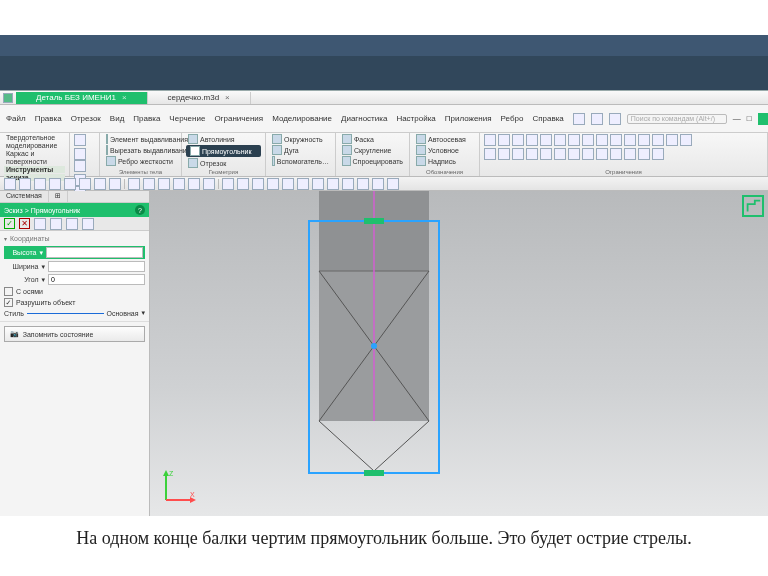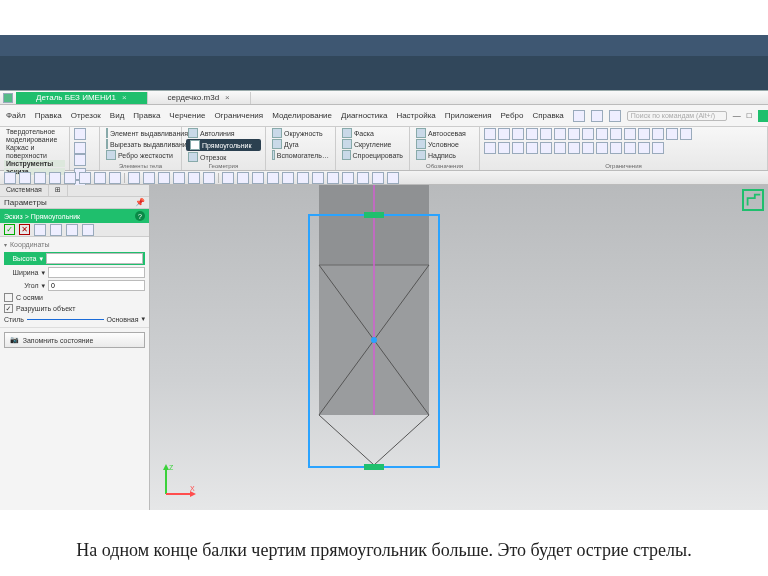--- a/index.html
+++ b/index.html
@@ -4,21 +4,21 @@
 <style>
   *{box-sizing:border-box;margin:0;padding:0;font-family:Arial,sans-serif}
   body{width:768px;height:576px;background:#fff;overflow:hidden;position:relative}
   .slide-header{height:56px;background:#31475b;border-bottom:1px solid #9aa}
   .slide-header::after{content:"";display:block;height:21px;background:#3e5772;margin-top:35px}
   .app{position:relative;height:410px;background:#e9e9e9;font-size:8px;color:#333}
   .tabbar{height:14px;background:linear-gradient(#fafafa,#e6e6e6);display:flex;align-items:center;border-bottom:1px solid #bbb}
   .tab{height:12px;padding:0 20px;display:flex;align-items:center;border-right:1px solid #ccc}
   .tab.active{background:#1fbf6d;color:#fff}
   .tab .x{margin-left:6px;opacity:.7}
-  .menubar{height:22px;background:#f5f5f5;display:flex;align-items:center;gap:9px;padding:0 6px;border-bottom:1px solid #ccc}
+  .menubar{height:28px;background:#f5f5f5;display:flex;align-items:center;gap:9px;padding:0 6px;border-bottom:1px solid #ccc}
   .menubar span{white-space:nowrap}
   .right-tools{margin-left:auto;display:flex;align-items:center;gap:6px}
   .search{width:100px;height:10px;border:1px solid #bbb;border-radius:2px;font-size:7px;padding:0 3px;color:#aaa;display:flex;align-items:center}
   .ribbon{height:44px;background:linear-gradient(#f7f7f7,#e8e8e8);border-bottom:1px solid #bbb;display:flex}
   .rgroup{border-right:1px solid #ccc;padding:1px 4px;display:flex;flex-direction:column;justify-content:space-between}
   .rgroup .label{font-size:6px;color:#666;text-align:center;margin-top:1px}
   .btncol{display:flex;flex-direction:column;gap:1px}
   .rbtn{display:flex;align-items:center;gap:2px;font-size:7px;padding:0 2px;white-space:nowrap}
   .rbtn .ic{width:10px;height:10px;background:#c9d9e8;border:1px solid #8aa;display:inline-block}
   .rbtn.active{background:#2b4050;color:#fff;border-radius:2px;padding:1px 4px}
@@ -43,21 +43,21 @@
   .field input{flex:1;height:11px;border:1px solid #bbb;font-size:7px;padding:0 2px}
   .chk{display:flex;align-items:center;gap:3px;font-size:7px;margin:2px 0}
   .chk .box{width:9px;height:9px;border:1px solid #888;display:flex;align-items:center;justify-content:center;font-size:7px}
   .stylebar{display:flex;align-items:center;gap:3px;margin:2px 0;font-size:7px}
   .styleline{flex:1;height:1px;background:#1a6bd8}
   .bigbtn{margin:4px;border:1px solid #aaa;background:linear-gradient(#fdfdfd,#eaeaea);padding:3px 5px;display:flex;align-items:center;gap:4px;font-size:7px}
   .viewport{flex:1;position:relative;background:linear-gradient(180deg,#b8babc 0%,#cfd1d3 60%,#e6e7e8 100%)}
   .badge{position:absolute;top:4px;right:4px;width:22px;height:22px;border:2px solid #1fbf6d}
   .corner-icon{width:100%;height:100%;display:flex;align-items:center;justify-content:center}
   .axes{position:absolute;left:10px;bottom:10px;width:40px;height:40px}
-  .caption{position:absolute;left:0;right:0;bottom:14px;text-align:center;font-family:Georgia,serif;font-size:18px;color:#222;padding:0 40px;line-height:1.3}
+  .caption{position:absolute;left:0;right:0;bottom:26px;text-align:center;font-family:Georgia,serif;font-size:18px;color:#222;padding:0 40px;line-height:1.3}
   svg{display:block}
 </style>
 </head>
 <body>
 
 <div class="slide-header"></div>
 
 <div class="app">
 
   <div class="tabbar">
@@ -286,24 +286,20 @@
       <span class="mini-ic"></span>
       <span class="mini-ic"></span>
   </div>
 
   <div class="work">
 
     <div class="panel">
       <div class="panel-tabs">
         <div>Системная</div>
         <div>⊞</div>
-      </div>
-      <div style="background:#e8e8e8;height:12px;display:flex;align-items:center;padding:0 4px;justify-content:space-between;border-bottom:1px solid #ccc">
-        <span>Параметры</span>
-        <span>📌</span>
       </div>
       <div class="panel-head">
         <span>Эскиз &gt; Прямоугольник</span>
         <span class="q">?</span>
       </div>
       <div class="panel-ctrl">
         <span class="ok">✓</span>
         <span class="cx">✕</span>
         <span class="mini-ic"></span>
         <span class="mini-ic"></span>

